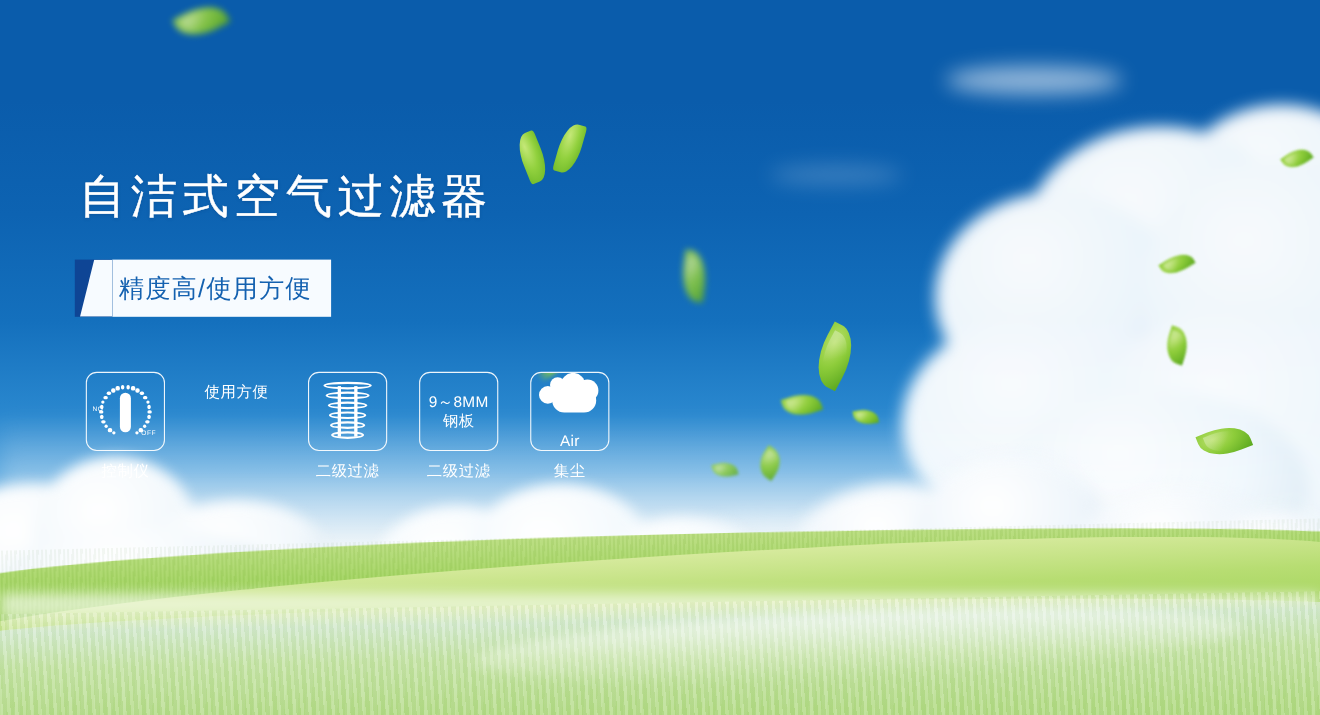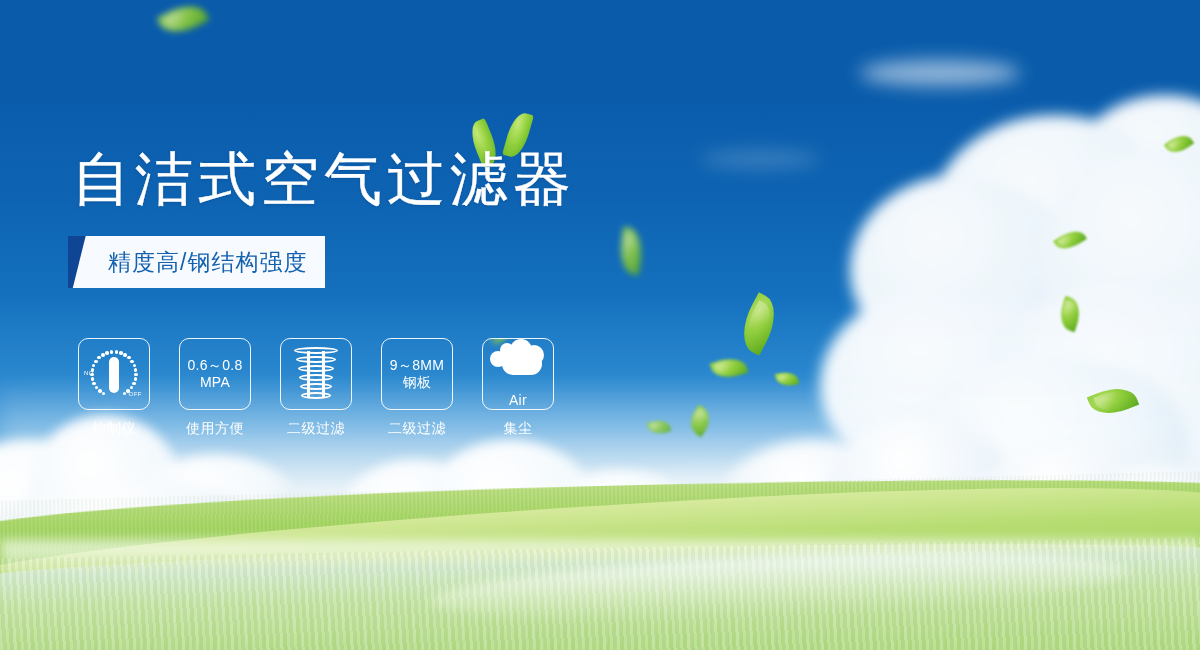--- a/index.html
+++ b/index.html
@@ -122,21 +122,21 @@
     position:absolute; width:20px; height:46px;
     background:radial-gradient(ellipse at 35% 25%, #c5e878 0%, #92d13e 45%, #5fae1f 100%);
     border-radius:60% 10% 60% 10%;
   }
   .sprout .sl-left { left:4px;  top:12px; transform:rotate(-22deg); }
   .sprout .sl-right{ left:38px; top:4px;  transform:rotate(16deg); }
 
   
   .title{
     position:absolute; left:72px; top:146px;
-    font-size:58px; line-height:66px; letter-spacing:5px;
+    font-size:42px; line-height:66px; letter-spacing:5px;
     color:#ffffff; font-weight:300;
     -webkit-text-stroke:.4px #ffffff;
     text-shadow:0 1px 3px rgba(0,40,90,.25);
     white-space:nowrap;
   }
 
   
   .tagbar{ position:absolute; left:68px; top:236px; height:52px; display:flex; align-items:stretch; }
   .tag-primary{
     background:#0e4595; color:#ffffff;
@@ -263,21 +263,21 @@
 
   <div class="sprout">
     <div class="sl sl-left"></div>
     <div class="sl sl-right"></div>
   </div>
 
   <div class="title">自洁式空气过滤器</div>
 
   <div class="tagbar">
     <div class="tag-slant"></div>
-    <div class="tag-secondary">精度高/钢结构强度</div>
+    <div class="tag-secondary">精度高/使用方便</div>
   </div>
 
   <div class="features">
 
     <div class="feature">
       <div class="fbox">
         <div class="gauge">
           <div class="needle"></div>
           <span class="lbl lbl-no">NO</span>
           <span class="lbl lbl-off">OFF</span>
@@ -306,24 +306,20 @@
             <div class="dot" style="left: 48.1536px; top: 37.7782px;"></div>
             <div class="dot" style="left: 45.7116px; top: 41.7475px;"></div>
             <div class="dot" style="left: 42.4883px; top: 45.1134px;"></div>
             <div class="dot" style="left: 38.6284px; top: 47.7248px;"></div>
           </div>
       </div>
       <div class="fcap">控制仪</div>
     </div>
 
     <div class="feature">
-      <div class="fbox">
-        <div class="ftext">0.6～0.8</div>
-        <div class="ftext">MPA</div>
-      </div>
       <div class="fcap">使用方便</div>
     </div>
 
     <div class="feature">
       <div class="fbox">
         <div class="coil">
           <div class="bar" style="left:14px;"></div>
           <div class="bar" style="left:29px;"></div>
           <div class="ring" style="top:0;   width:44px;"></div>
           <div class="ring" style="top:9px; width:40px;"></div>

